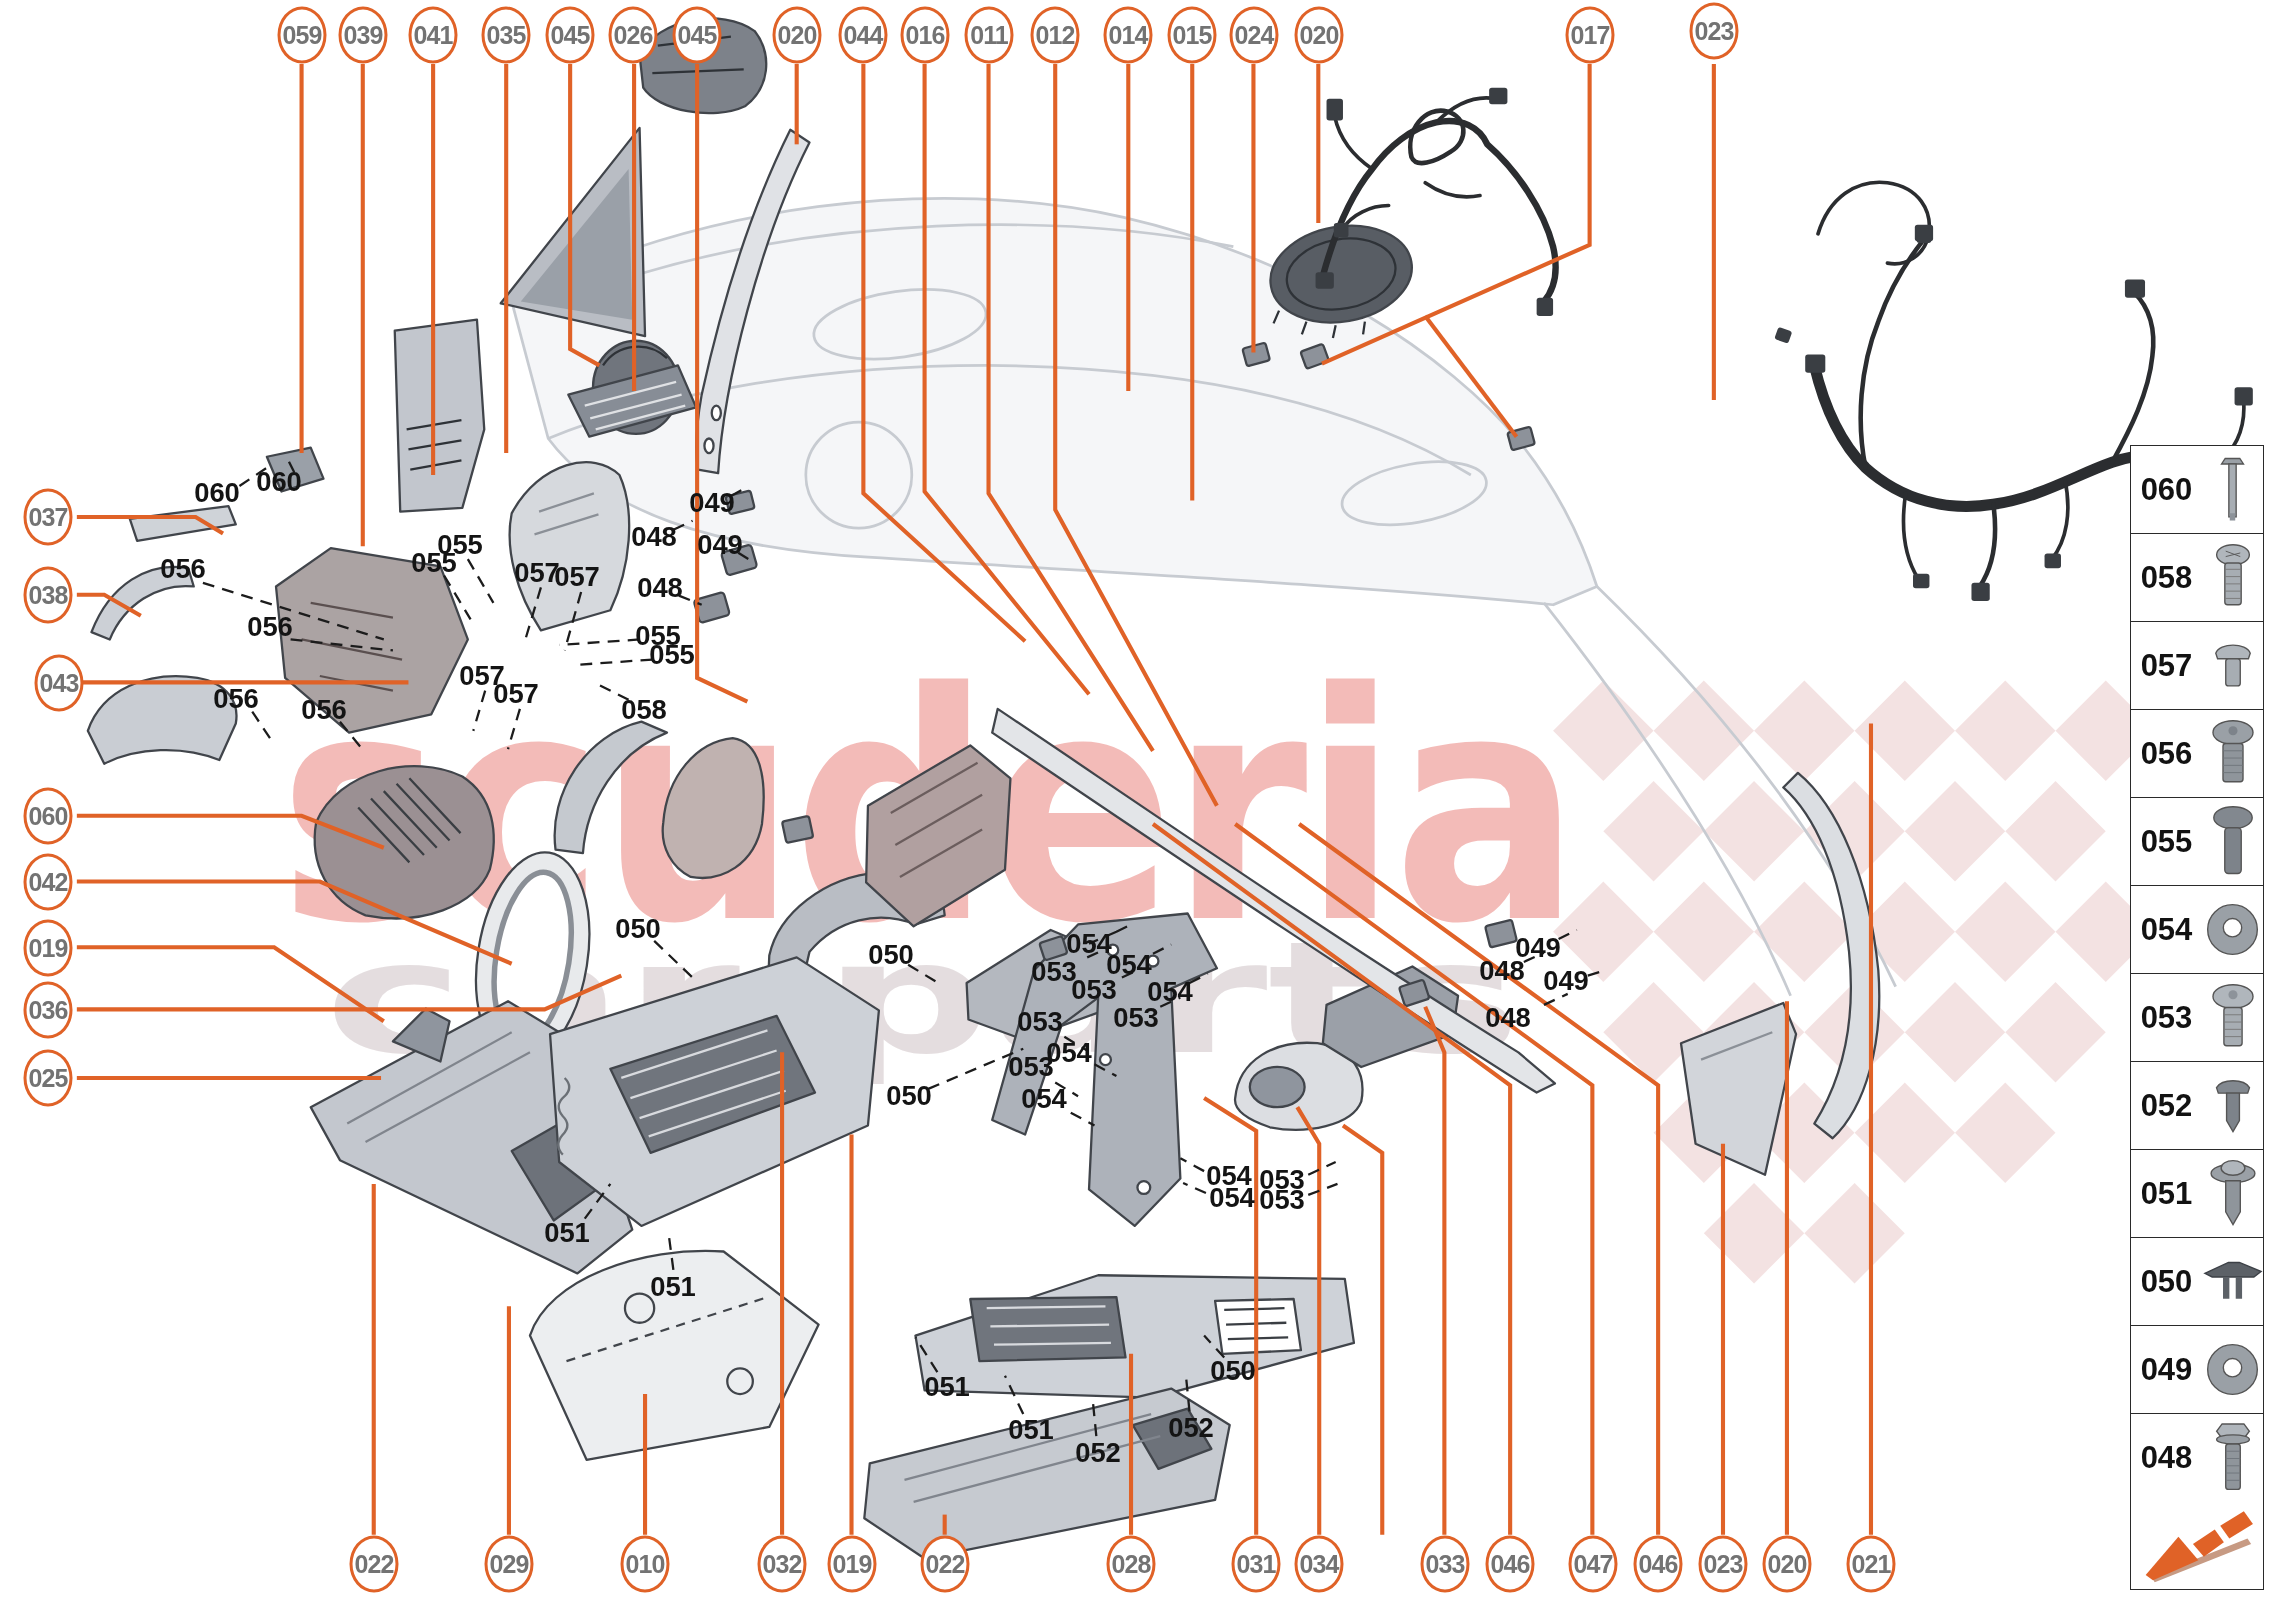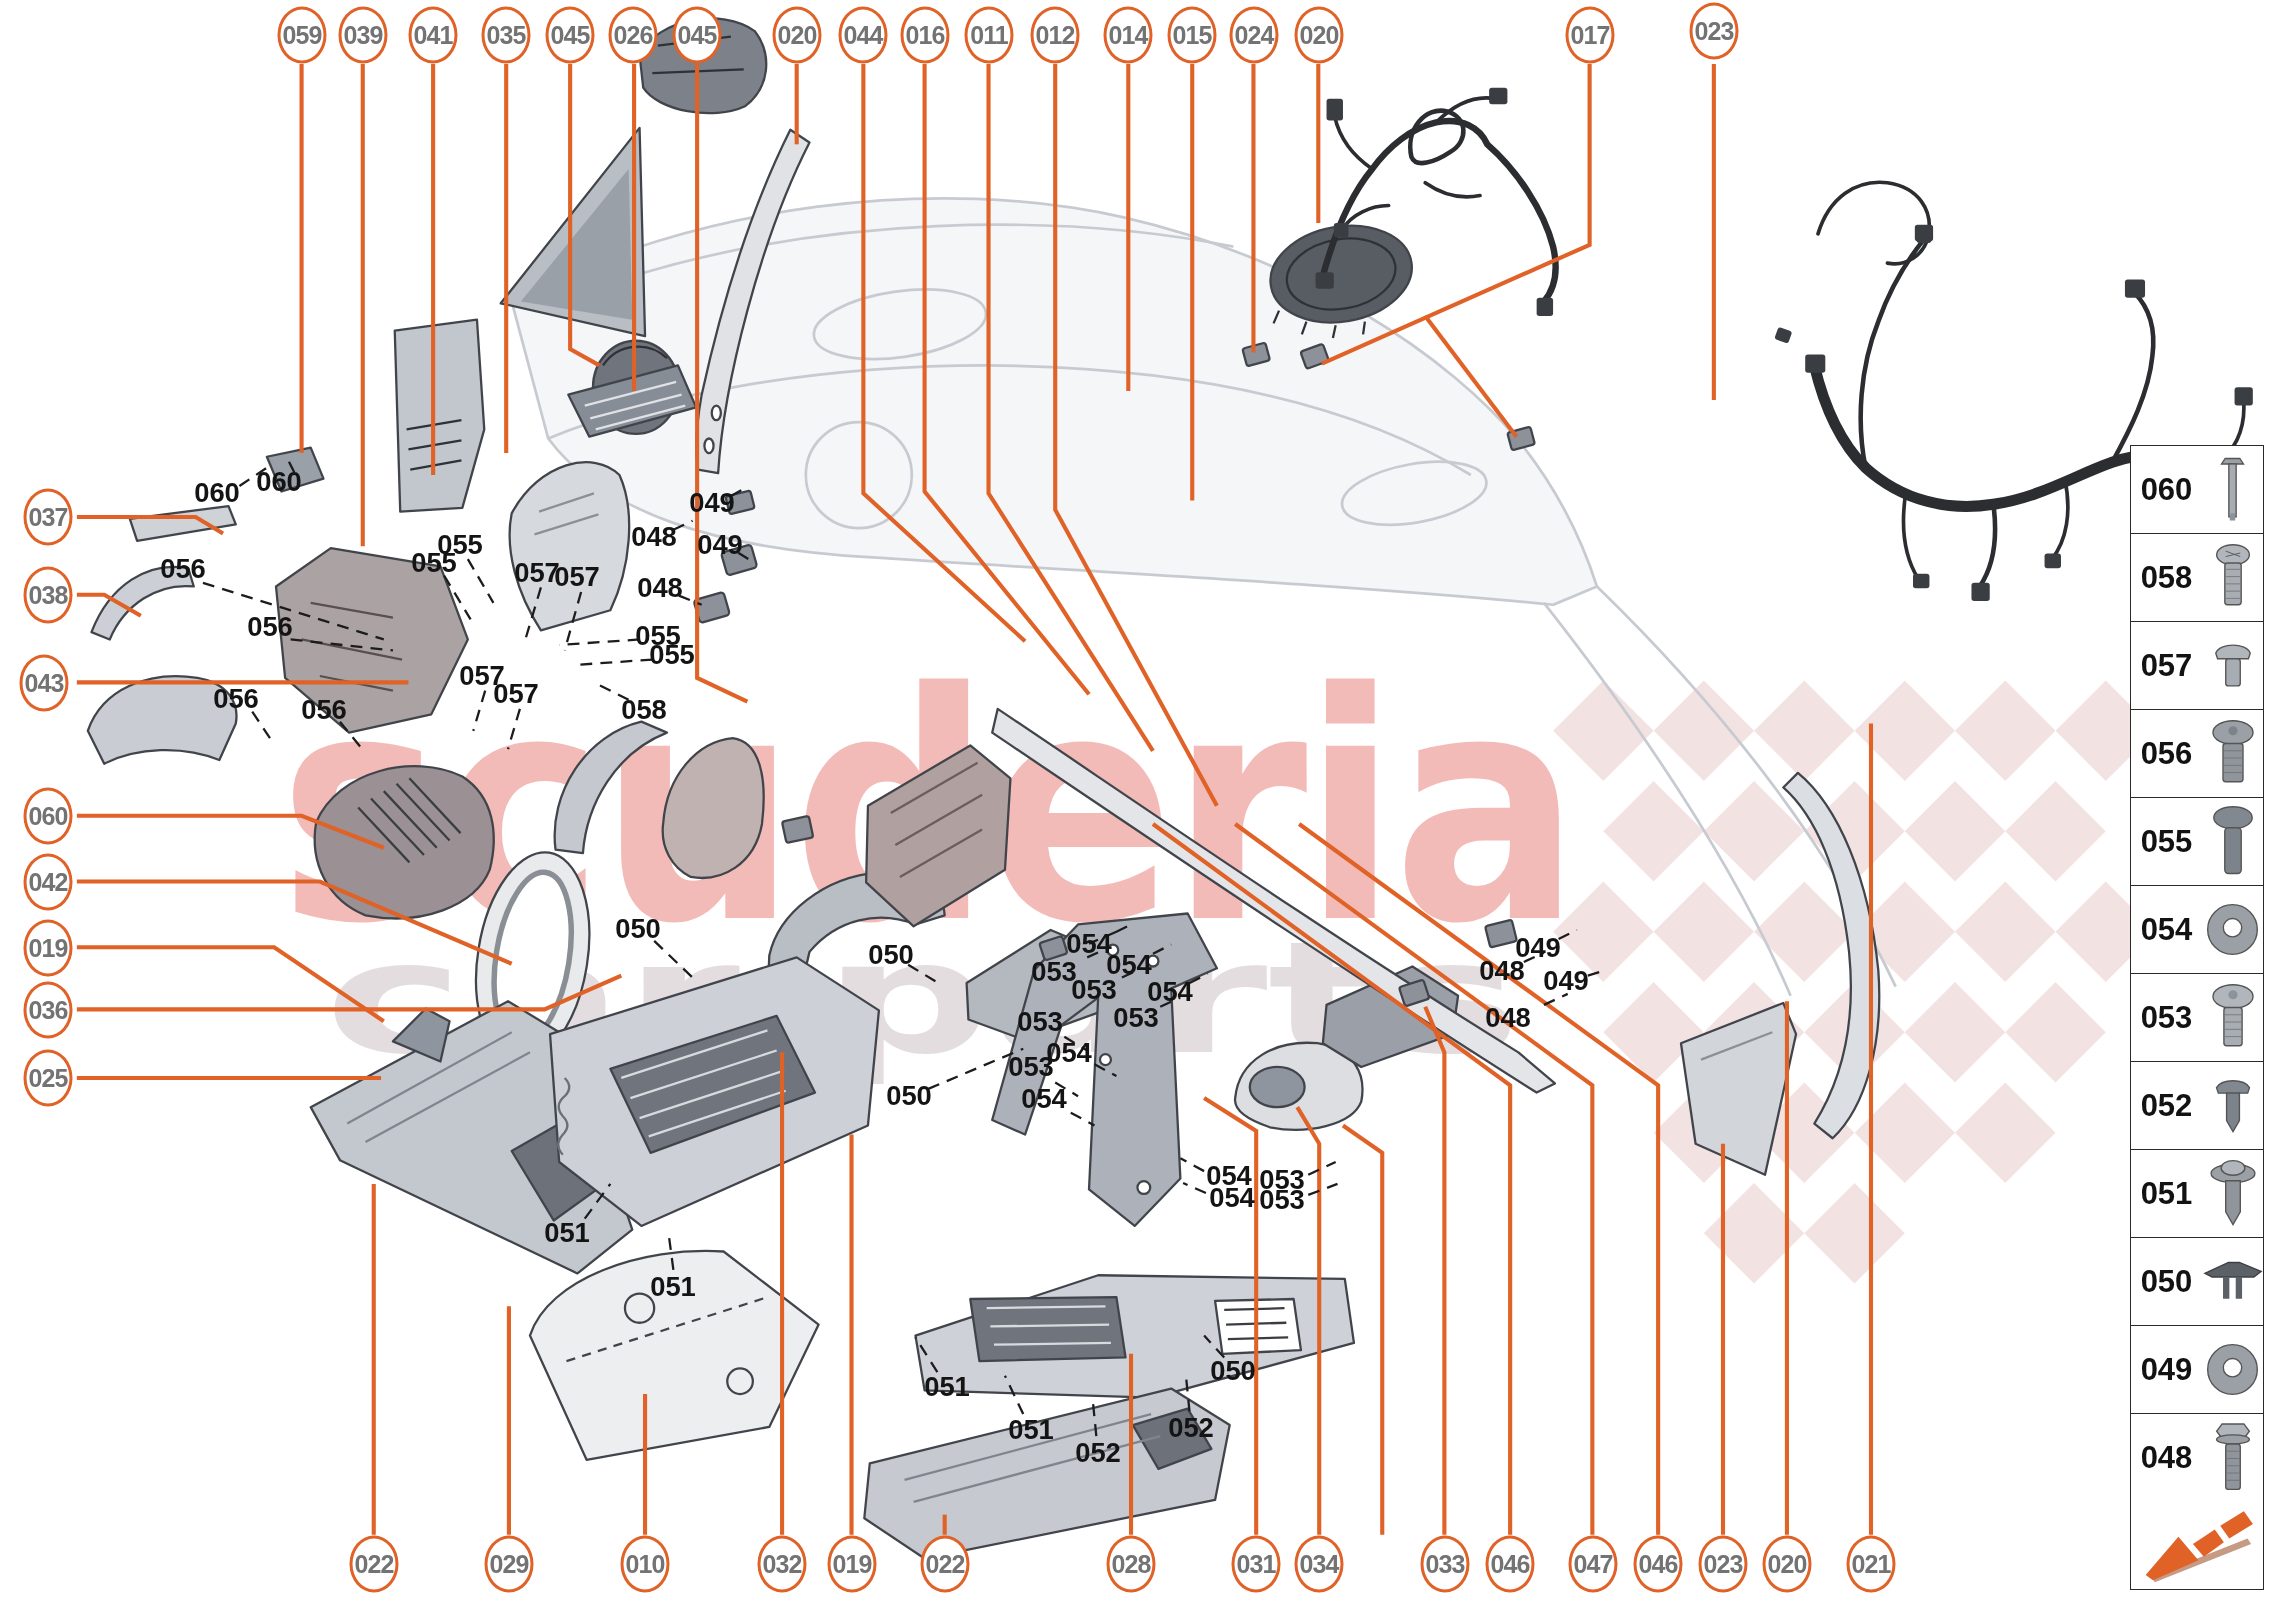--- a/index.html
+++ b/index.html
@@ -392,21 +392,21 @@
 <div class="co" style="left:1714px;top:31px">
       <span>023</span>
     </div>
 
 <div class="co" style="left:48px;top:517px">
       <span>037</span>
     </div>
 <div class="co" style="left:48px;top:595px">
       <span>038</span>
     </div>
-<div class="co" style="left:44px;top:683px">
+<div class="co" style="left:59px;top:683px">
       <span>043</span>
     </div>
 <div class="co" style="left:48px;top:816px">
       <span>060</span>
     </div>
 <div class="co" style="left:48px;top:882px">
       <span>042</span>
     </div>
 <div class="co" style="left:48px;top:948px">
       <span>019</span>

